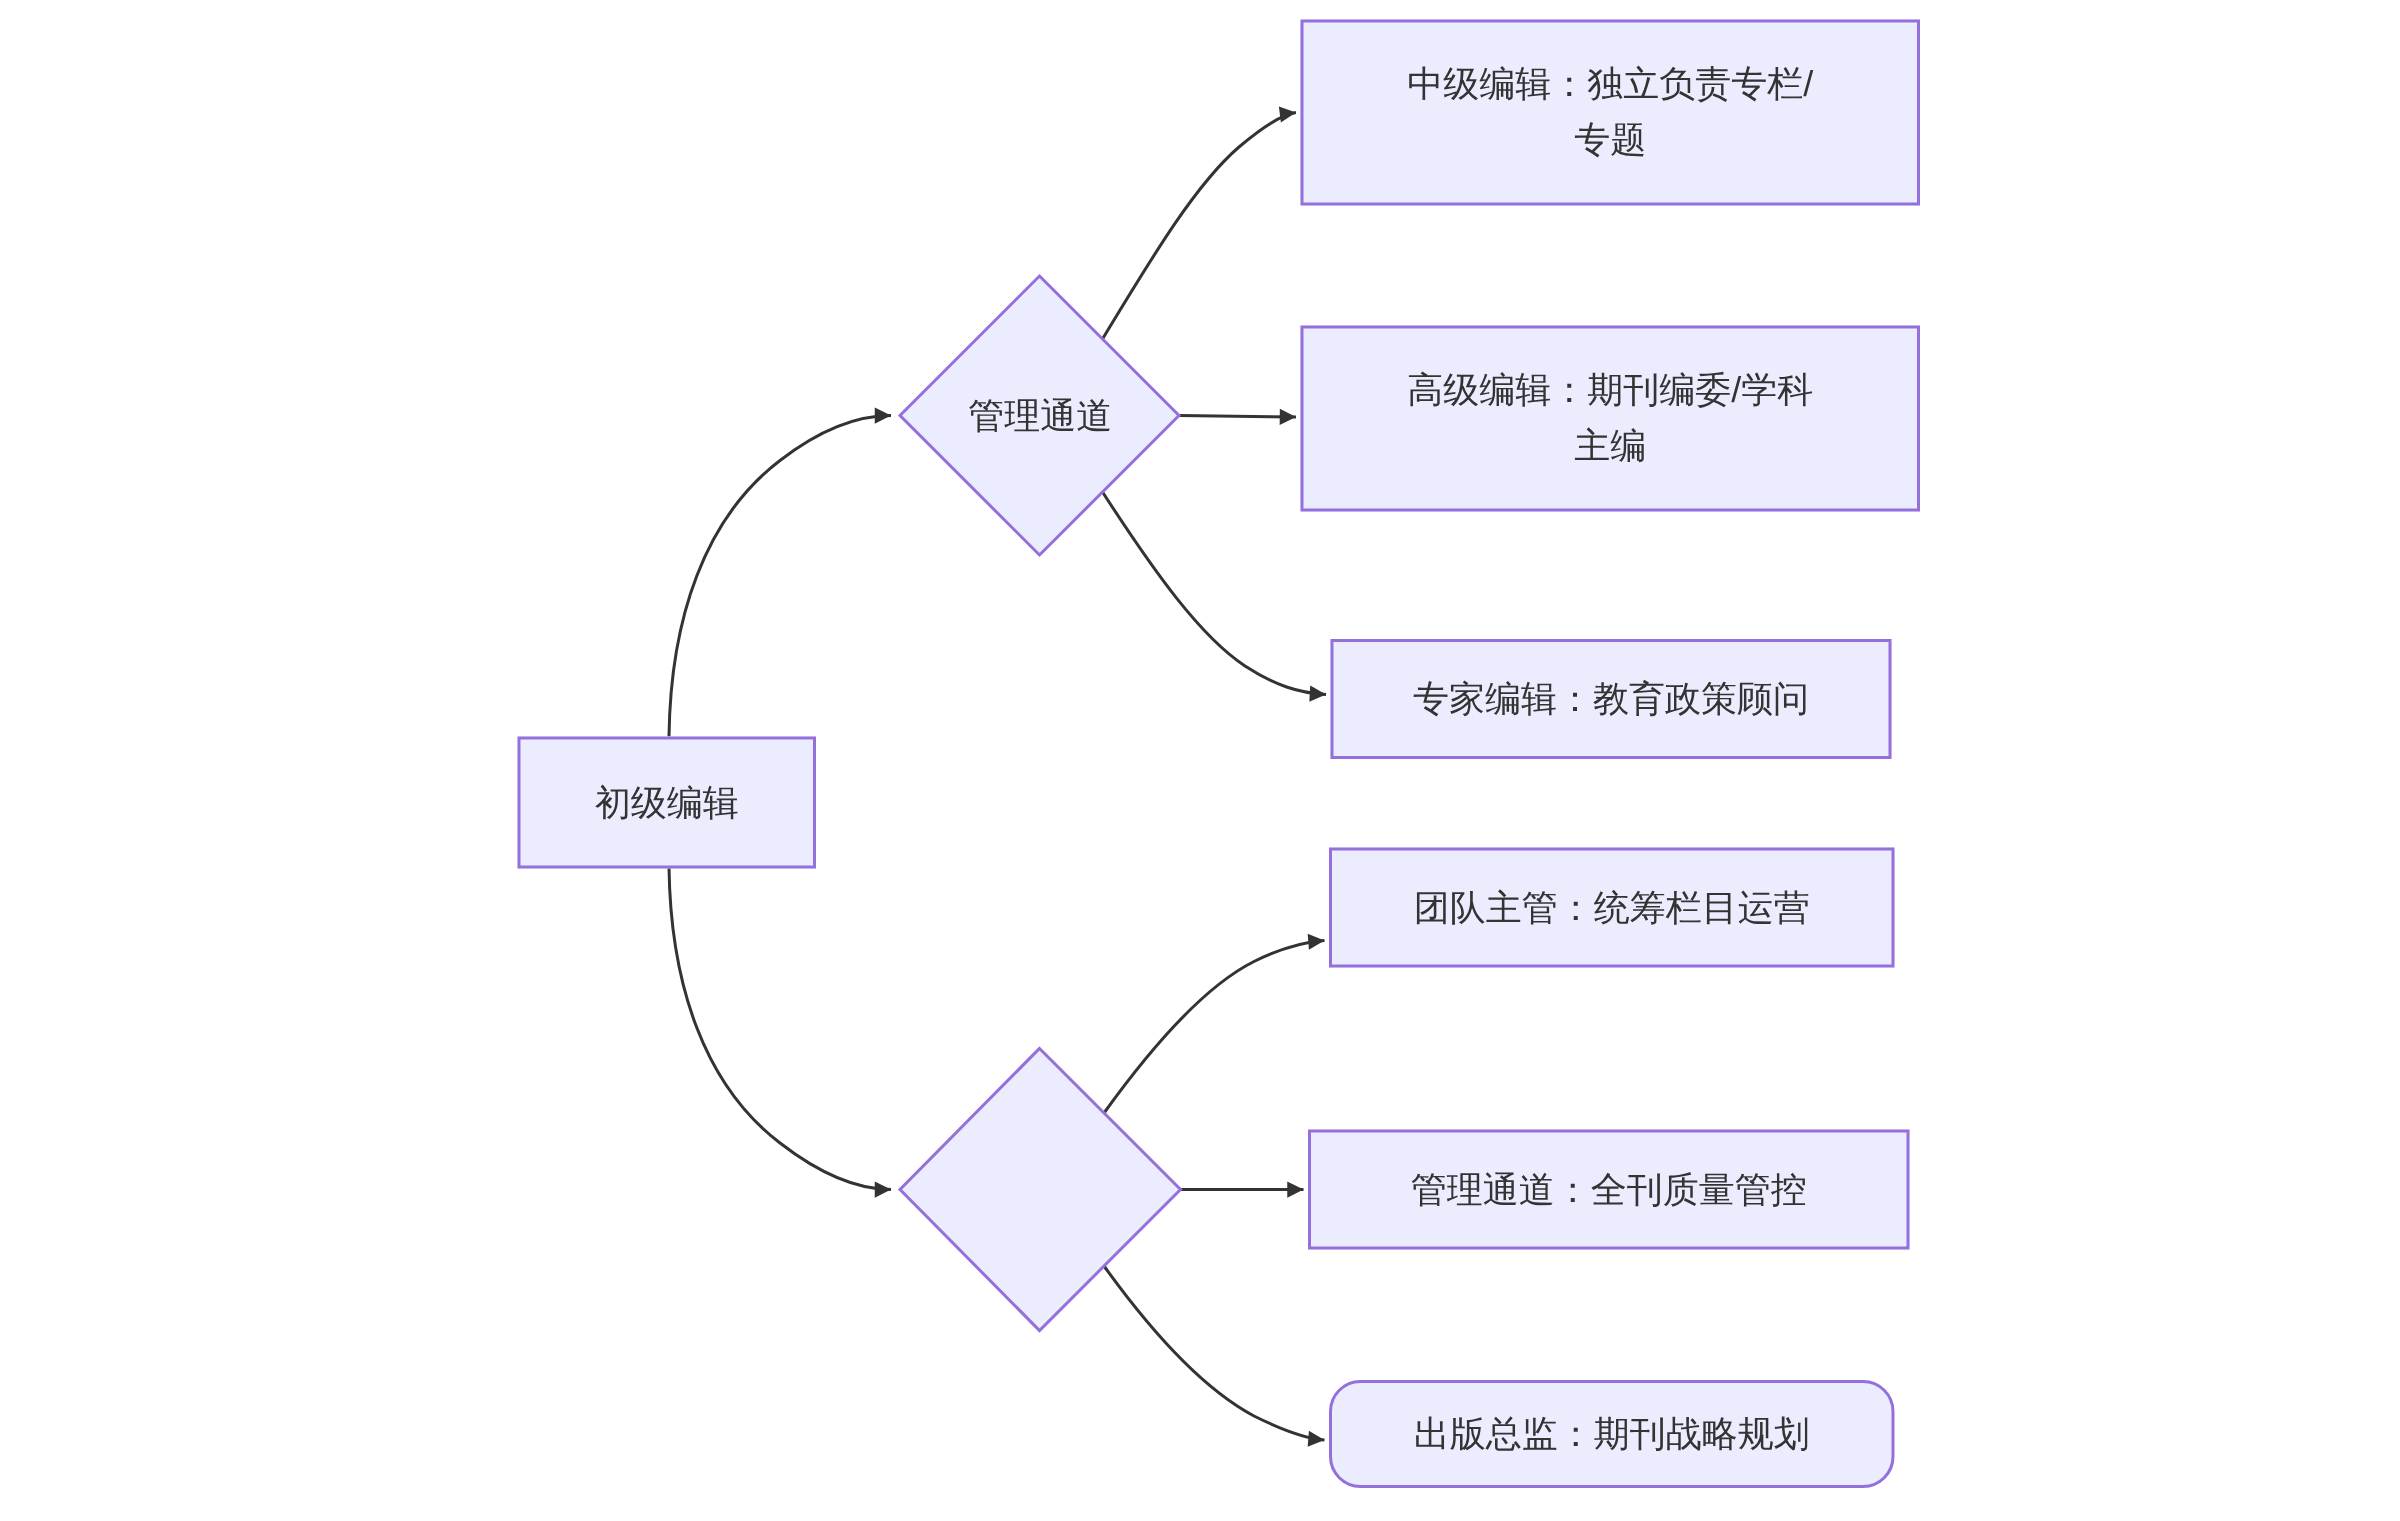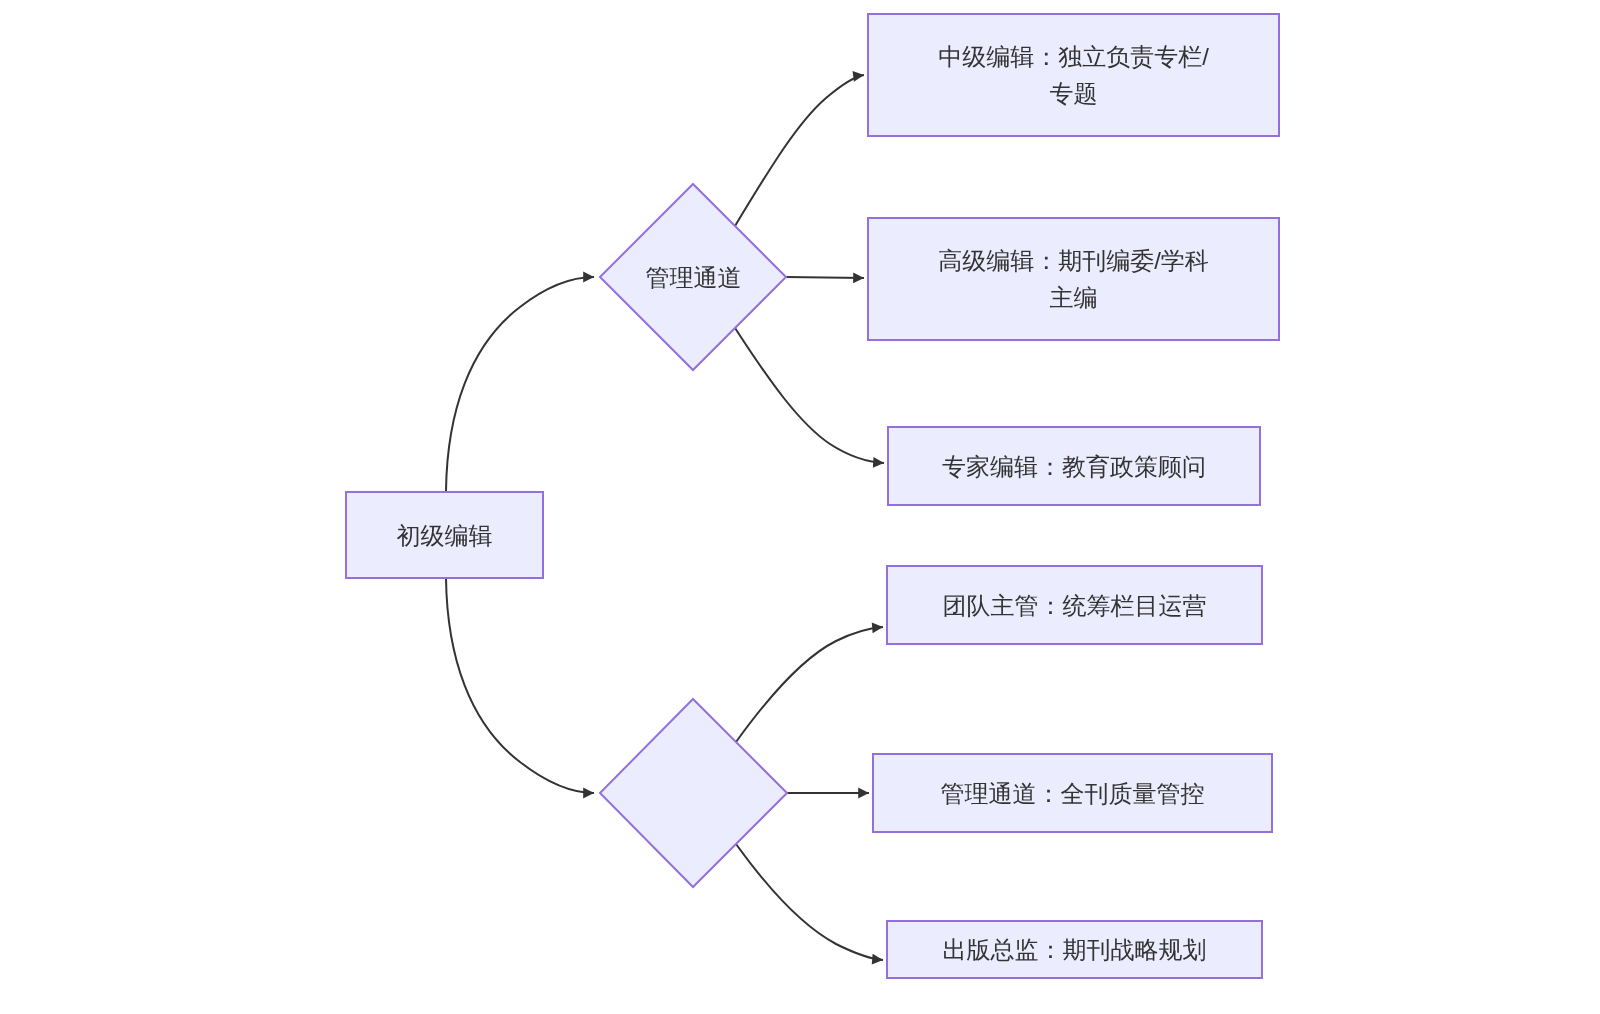--- a/index.html
+++ b/index.html
@@ -59,21 +59,21 @@
   }
   
   .n-root{left:322px;top:491px;width:199px;height:88px;margin-left:23px;}
   .n-d1{left:600px;top:184px;width:187px;height:187px;}
   .n-d2{left:600px;top:699px;width:187px;height:189px;}
   .n-b1{left:867px;top:13px;width:413px;height:124px;}
   .n-b2{left:867px;top:217px;width:413px;height:124px;}
   .n-b3{left:887px;top:426px;width:374px;height:80px;}
   .n-b4{left:886px;top:565px;width:377px;height:80px;}
   .n-b5{left:872px;top:753px;width:401px;height:80px;}
-  .n-b6{left:886px;top:920px;width:377px;height:59px;}
+  .n-b6{left:886px;top:920px;width:377px;height:72px;border-radius:21px;}
 </style>
 </head>
 <body>
 
 <div class="canvas">
 
   <svg class="edges-layer" width="1600" height="1014" viewBox="0 0 1600 1014" xmlns="http://www.w3.org/2000/svg">
     <defs>
       <marker id="arrow" viewBox="0 0 12 12" refX="11" refY="6" markerWidth="15" markerHeight="13" markerUnits="userSpaceOnUse" orient="auto">
         <path class="arrowhead" d="M1,1 L11,6 L1,11 Z"></path>

